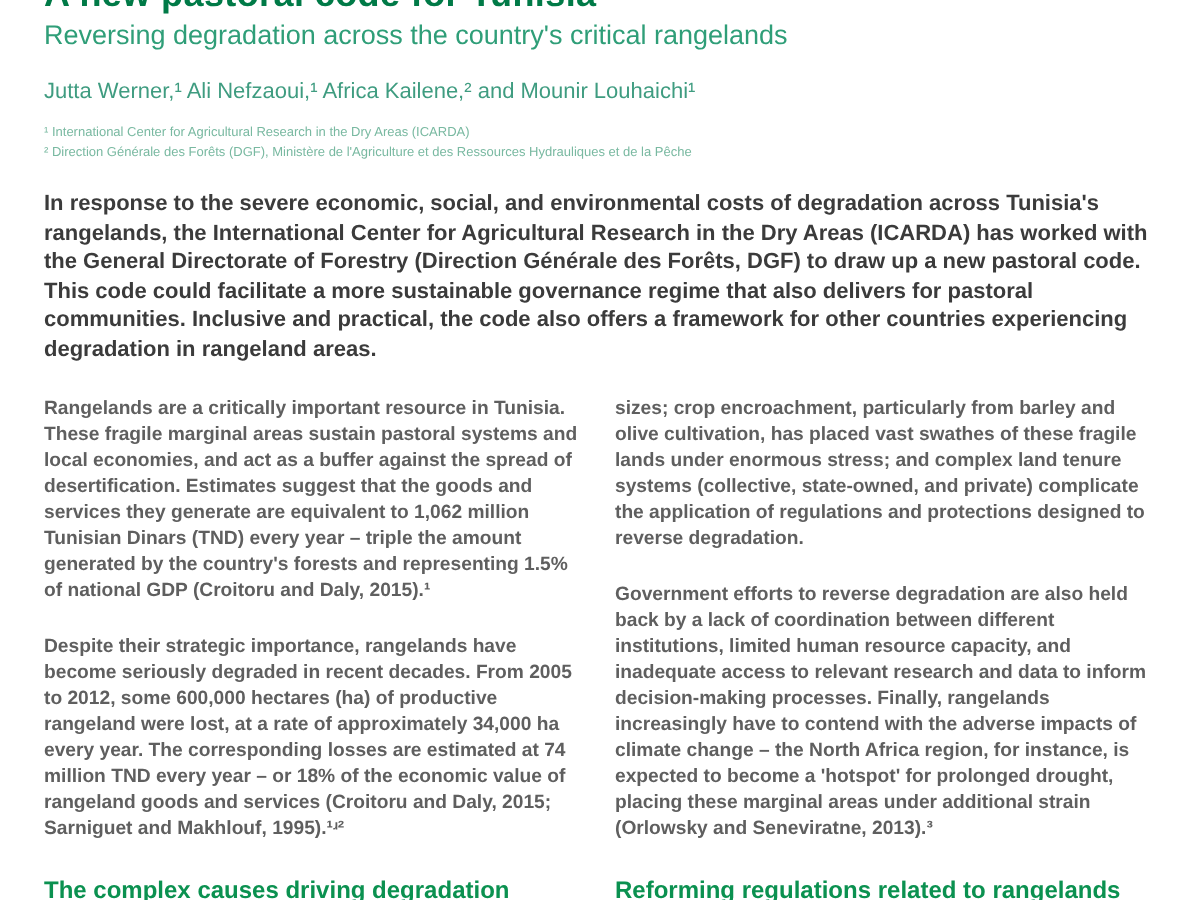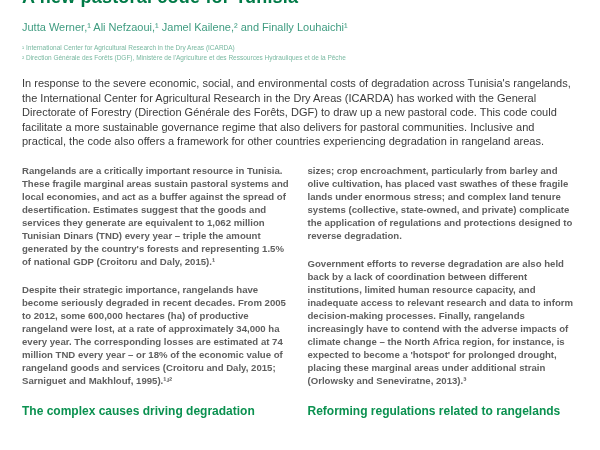--- a/index.html
+++ b/index.html
@@ -36,21 +36,21 @@
   }
   .affiliations {
     margin-top: 9px;
     color: #79b9a1;
     font-size: 6.5px;
     line-height: 10px;
   }
   .abstract {
     margin-top: 13px;
     color: #3b3b3b;
-    font-weight: 400;
+    font-weight: 700;
     font-size: 11px;
     line-height: 14.6px;
   }
   .columns {
     display: flex;
     gap: 15px;
     margin-top: 15px;
   }
   .col {
     flex: 1 1 0;
@@ -67,22 +67,23 @@
     line-height: 15px;
   }
 </style>
 </head>
 <body>
 
 <div class="page">
 
   <h1 class="paper-title">A new pastoral code for Tunisia</h1>
 
+  <h2 class="paper-subtitle">Reversing degradation across the country's critical rangelands</h2>
 
-  <div class="authors">Jutta Werner,¹ Ali Nefzaoui,¹ Jamel Kailene,² and Finally Louhaichi¹</div>
+  <div class="authors">Jutta Werner,¹ Ali Nefzaoui,¹ Africa Kailene,² and Mounir Louhaichi¹</div>
 
   <div class="affiliations">
     <div>¹ International Center for Agricultural Research in the Dry Areas (ICARDA)</div>
     <div>² Direction Générale des Forêts (DGF), Ministère de l'Agriculture et des Ressources Hydrauliques et de la Pêche</div>
   </div>
 
   <div class="abstract">In response to the severe economic, social, and environmental costs of degradation across Tunisia's rangelands, the International Center for Agricultural Research in the Dry Areas (ICARDA) has worked with the General Directorate of Forestry (Direction Générale des Forêts, DGF) to draw up a new pastoral code. This code could facilitate a more sustainable governance regime that also delivers for pastoral communities. Inclusive and practical, the code also offers a framework for other countries experiencing degradation in rangeland areas.</div>
 
   <div class="columns">
 

